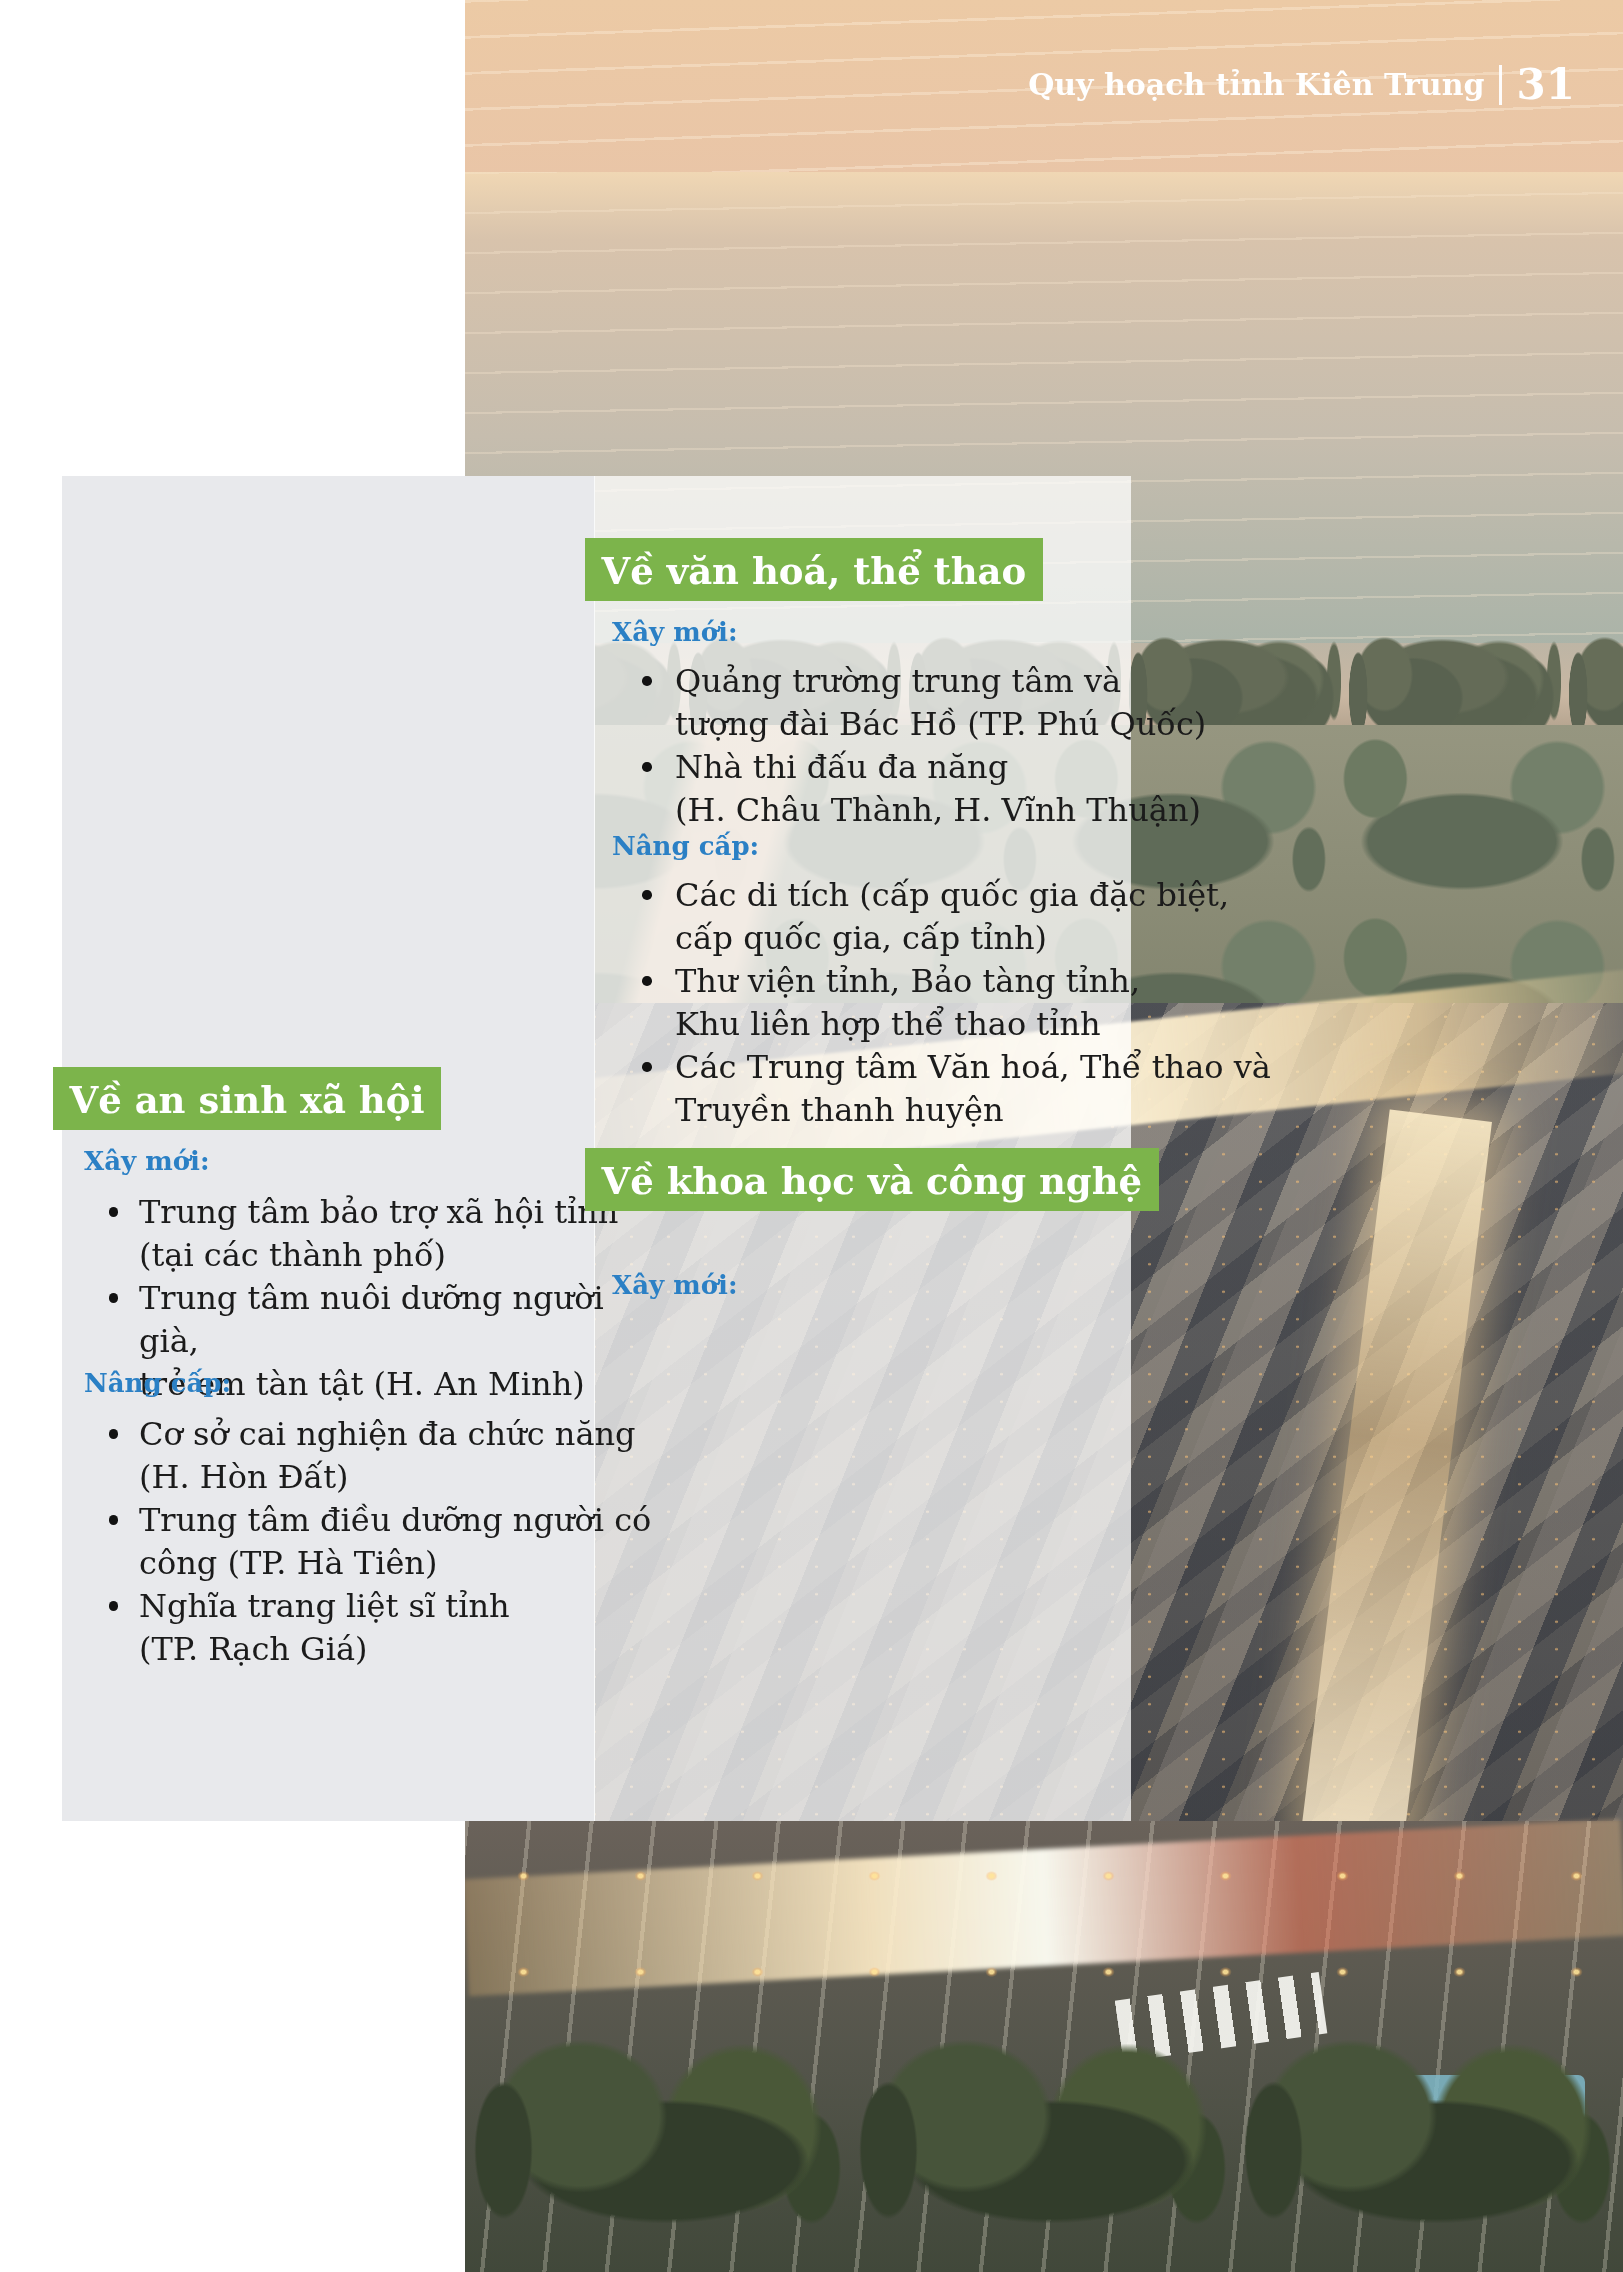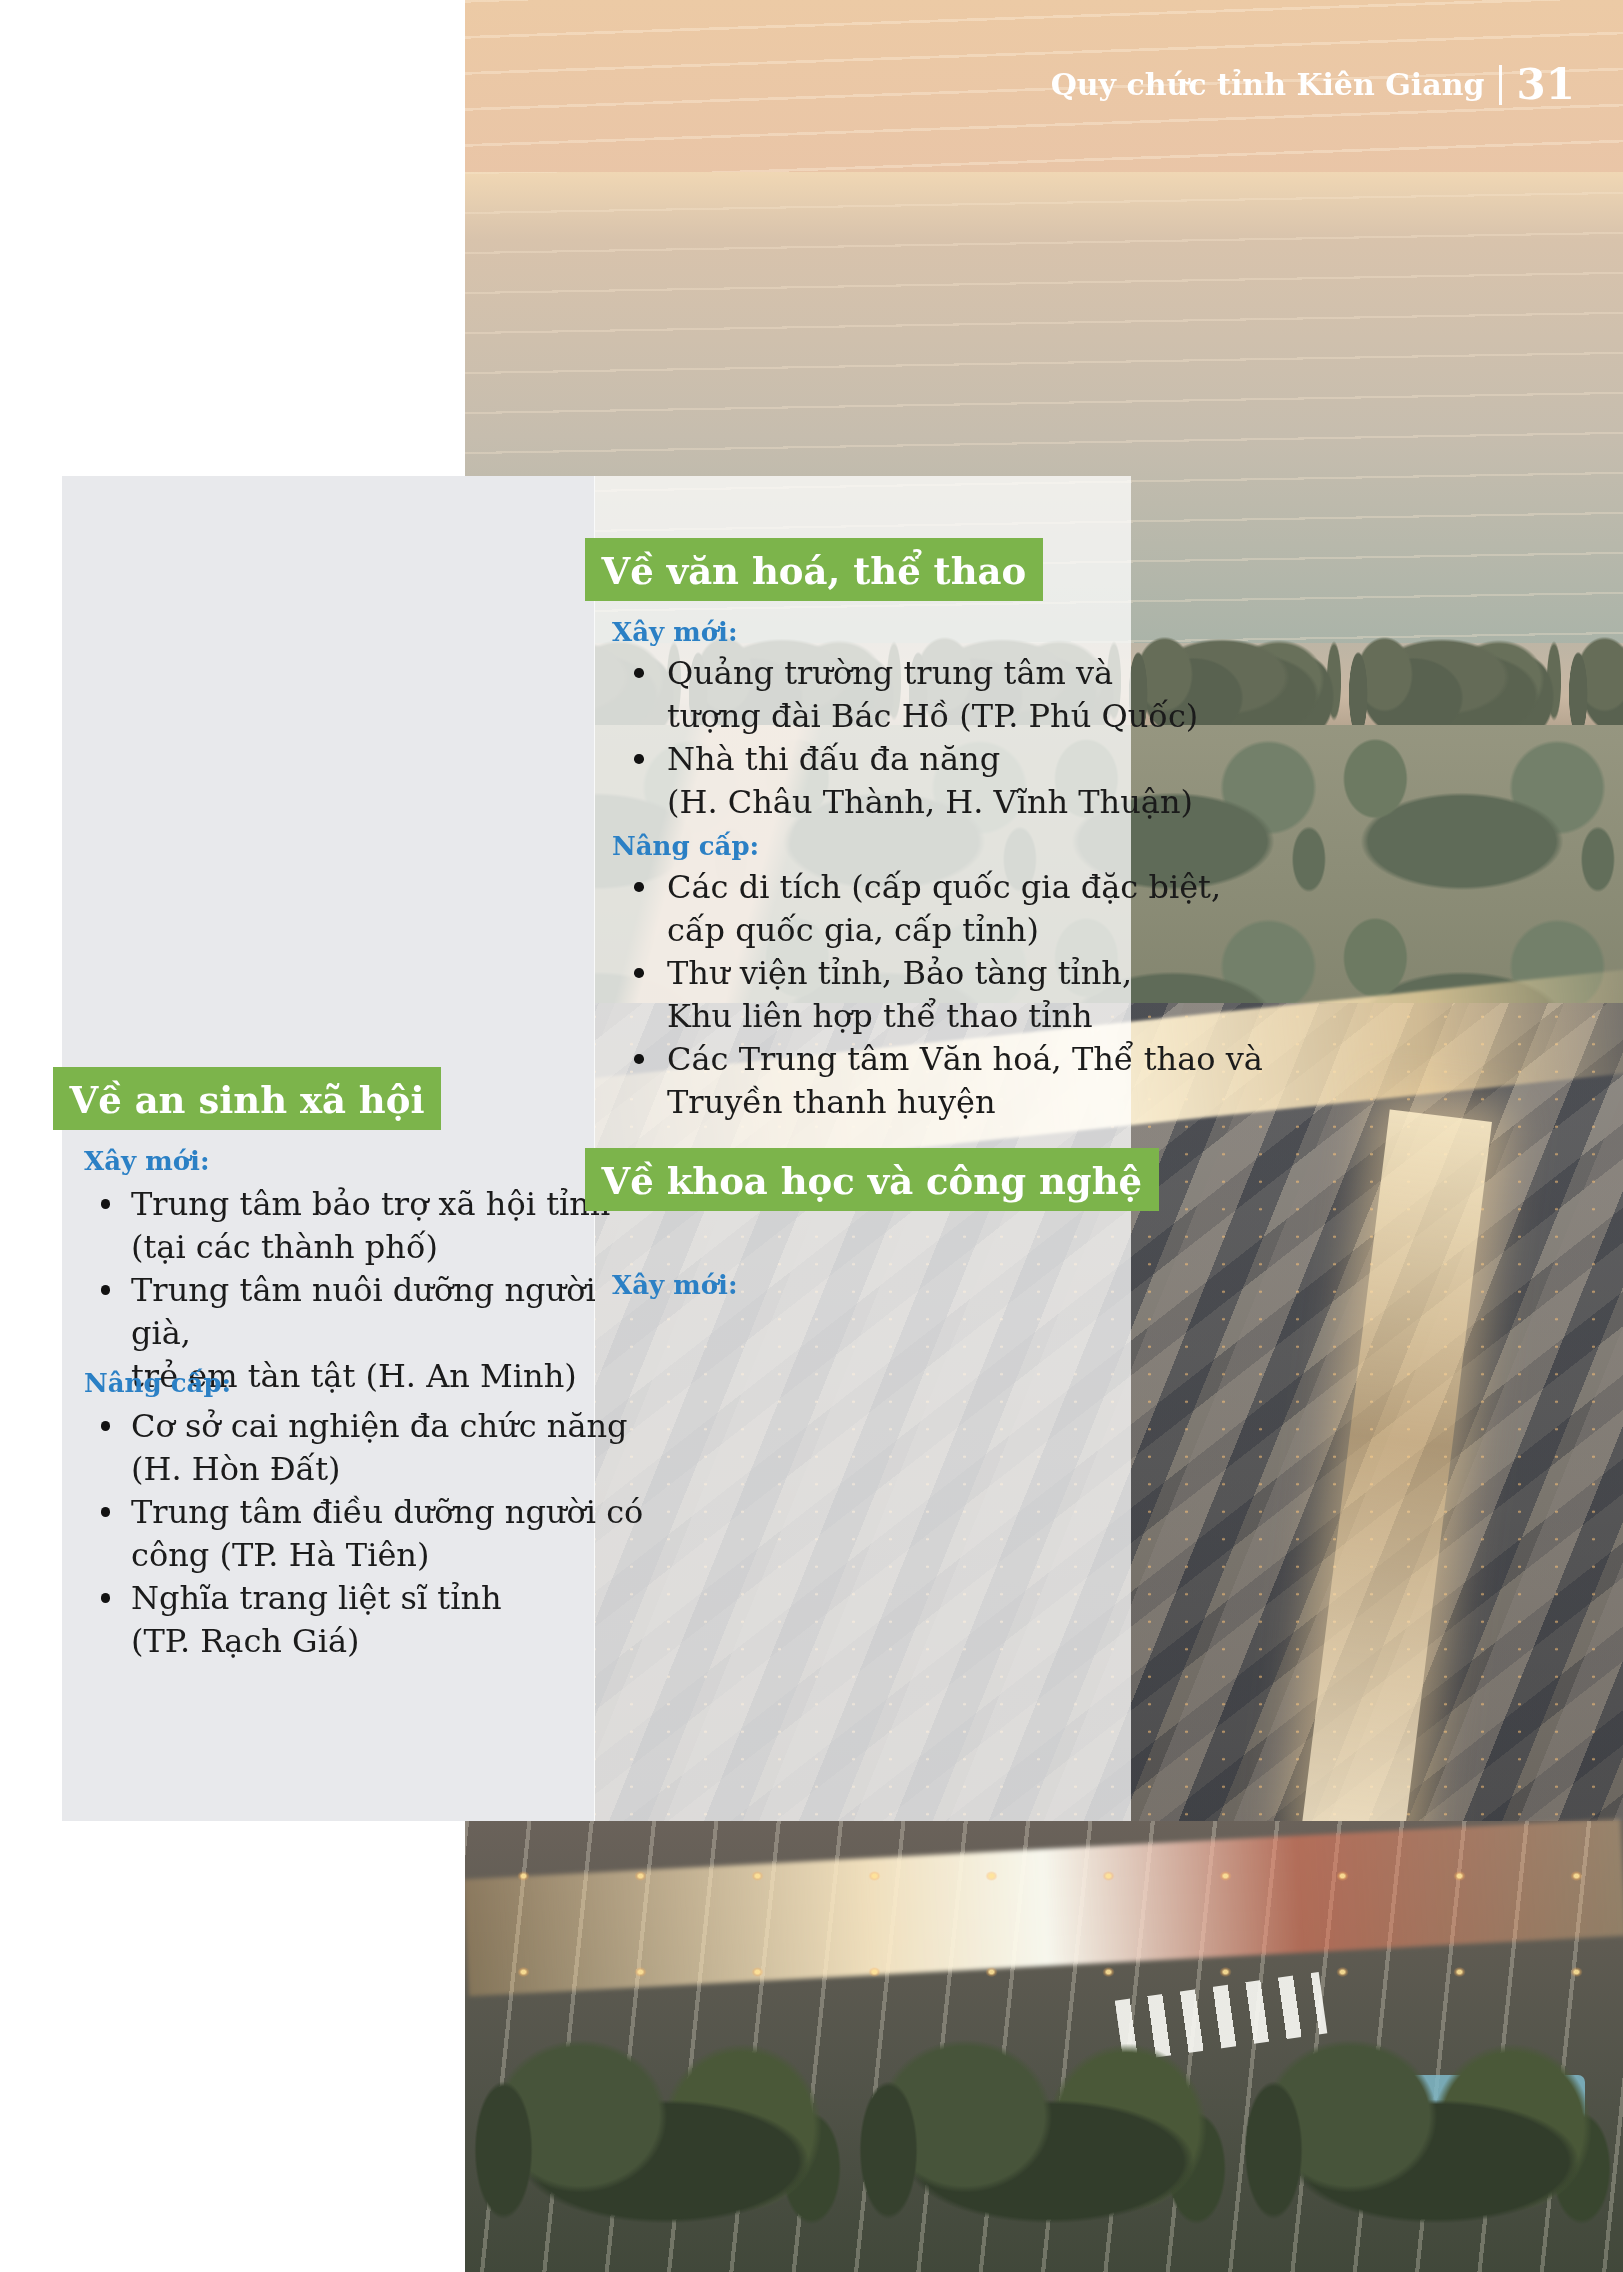--- a/index.html
+++ b/index.html
@@ -83,21 +83,21 @@
   .hdr .num{font-size:42px;}
   
   .badge{position:absolute;z-index:3;height:63px;line-height:67px;padding:0 16.5px;
          background:var(--green,#7cb44b);color:var(--badge_text,#fff);font-weight:bold;font-size:37px;white-space:nowrap;margin-left:10px;}
   .b1{left:575px;top:538px;}
   .b2{left:43px;top:1067px;}
   .b3{left:575px;top:1148px;}
   .subhead{position:absolute;z-index:3;font-weight:bold;font-size:26px;line-height:43px;color:var(--blue,#2b80c5);white-space:nowrap;}
   .r{left:612px;}
   .l{left:84px;}
-  ul.list{position:absolute;z-index:3;margin:0;padding:0;list-style:none;font-size:32px;line-height:43px;}
+  ul.list{position:absolute;z-index:3;margin:8px;padding:0;list-style:none;font-size:32px;line-height:43px;}
   ul.list li{position:relative;white-space:pre-line;width:618px;}
   ul.list.r-list li{padding-left:55px;}
   ul.list.l-list li{padding-left:47px;width:522px;}
   ul.list li::before{content:"";position:absolute;top:16px;width:9.6px;height:9.6px;border-radius:50%;background:#121212;}
   ul.list.r-list li::before{left:22px;}
   ul.list.l-list li::before{left:16.5px;}
 </style>
 </head>
 <body>
 
@@ -117,21 +117,21 @@
     <div class="ph-crosswalk"></div>
     <div class="ph-pool"></div>
     <div class="ph-lamps"></div>
     <div class="ph-trees"></div>
   </div>
 
   <div class="panel-left"></div>
   <div class="panel-right"></div>
 
   <div class="hdr">
-    <span>Quy chức tỉnh Kiên Giang</span>
+    <span>Quy hoạch tỉnh Kiên Trung</span>
     <span class="divider"></span>
     <span class="num">31</span>
   </div>
 
   <div class="badge b1">Về văn hoá, thể thao</div>
   <div class="subhead r" style="top:611px">Xây mới:</div>
   <ul class="list r r-list" style="top:652px">
     <li>Quảng trường trung tâm và
 tượng đài Bác Hồ (TP. Phú Quốc)</li>
     <li>Nhà thi đấu đa năng

